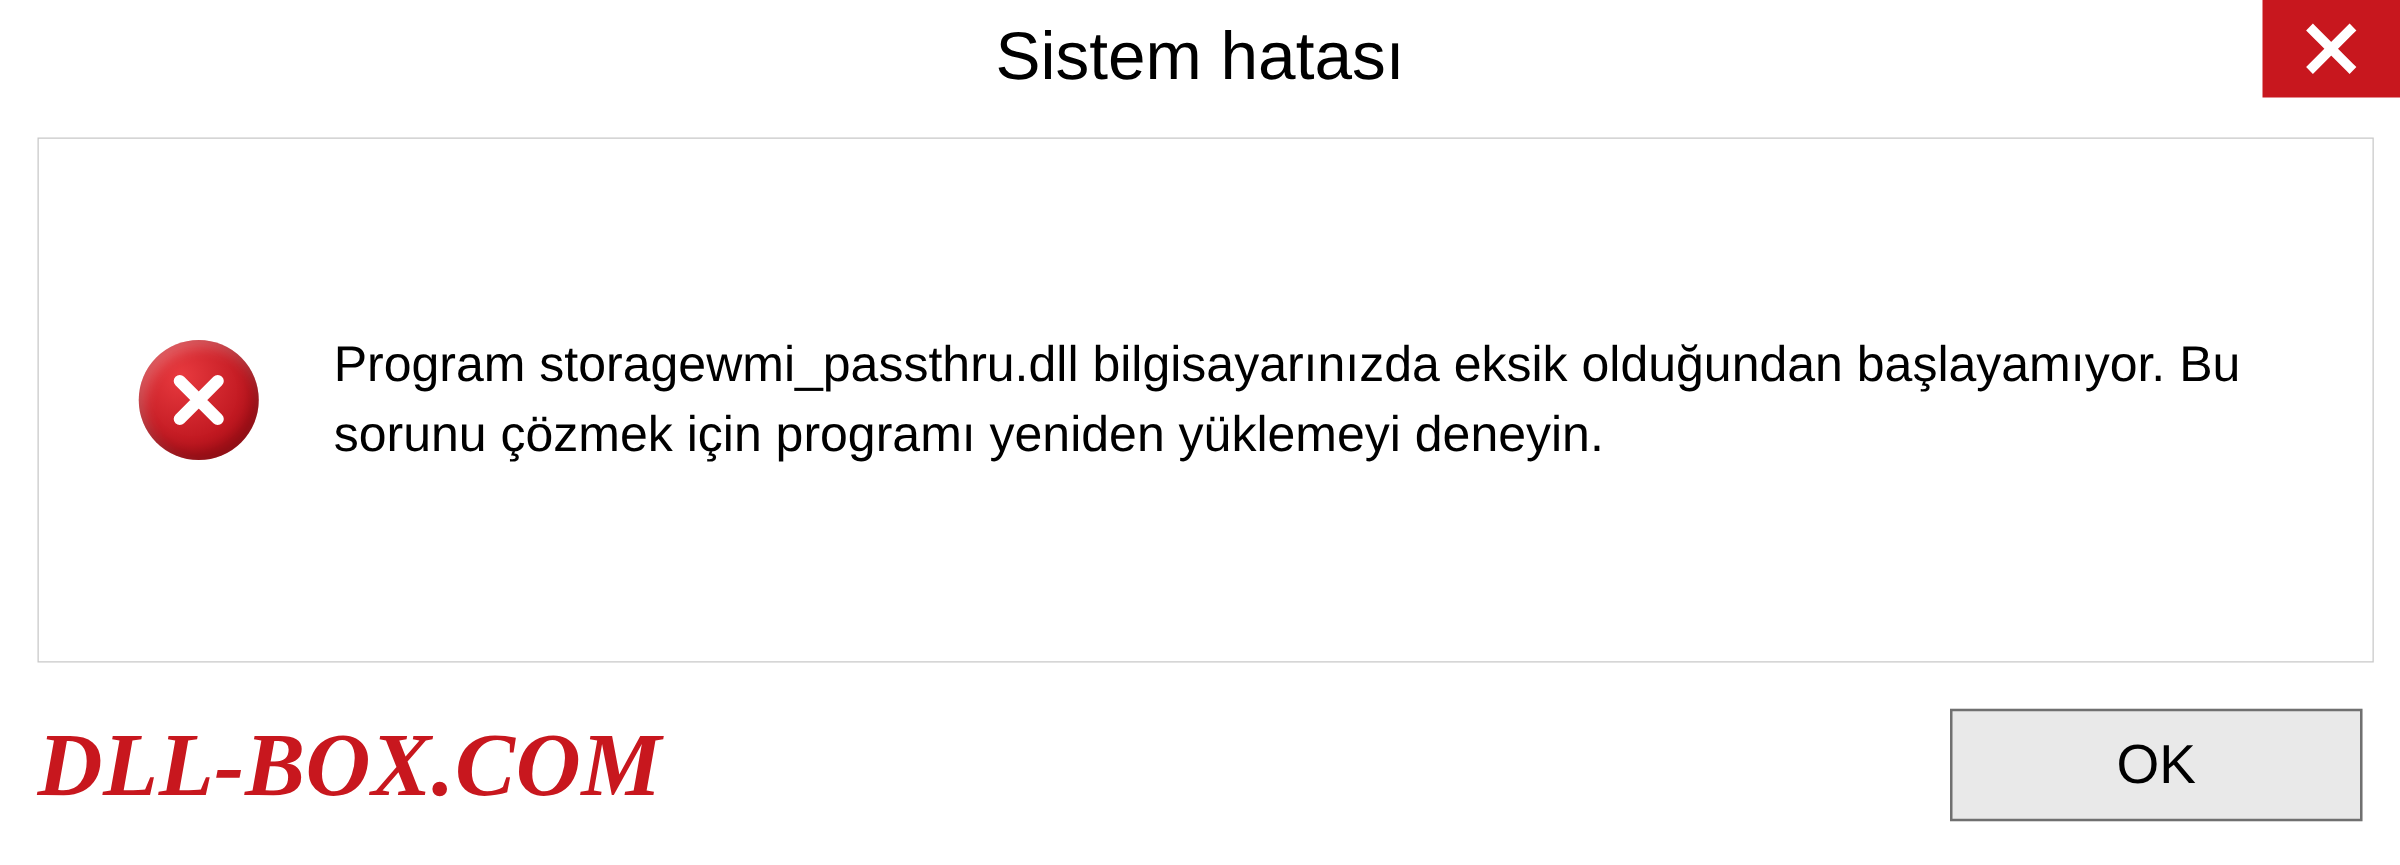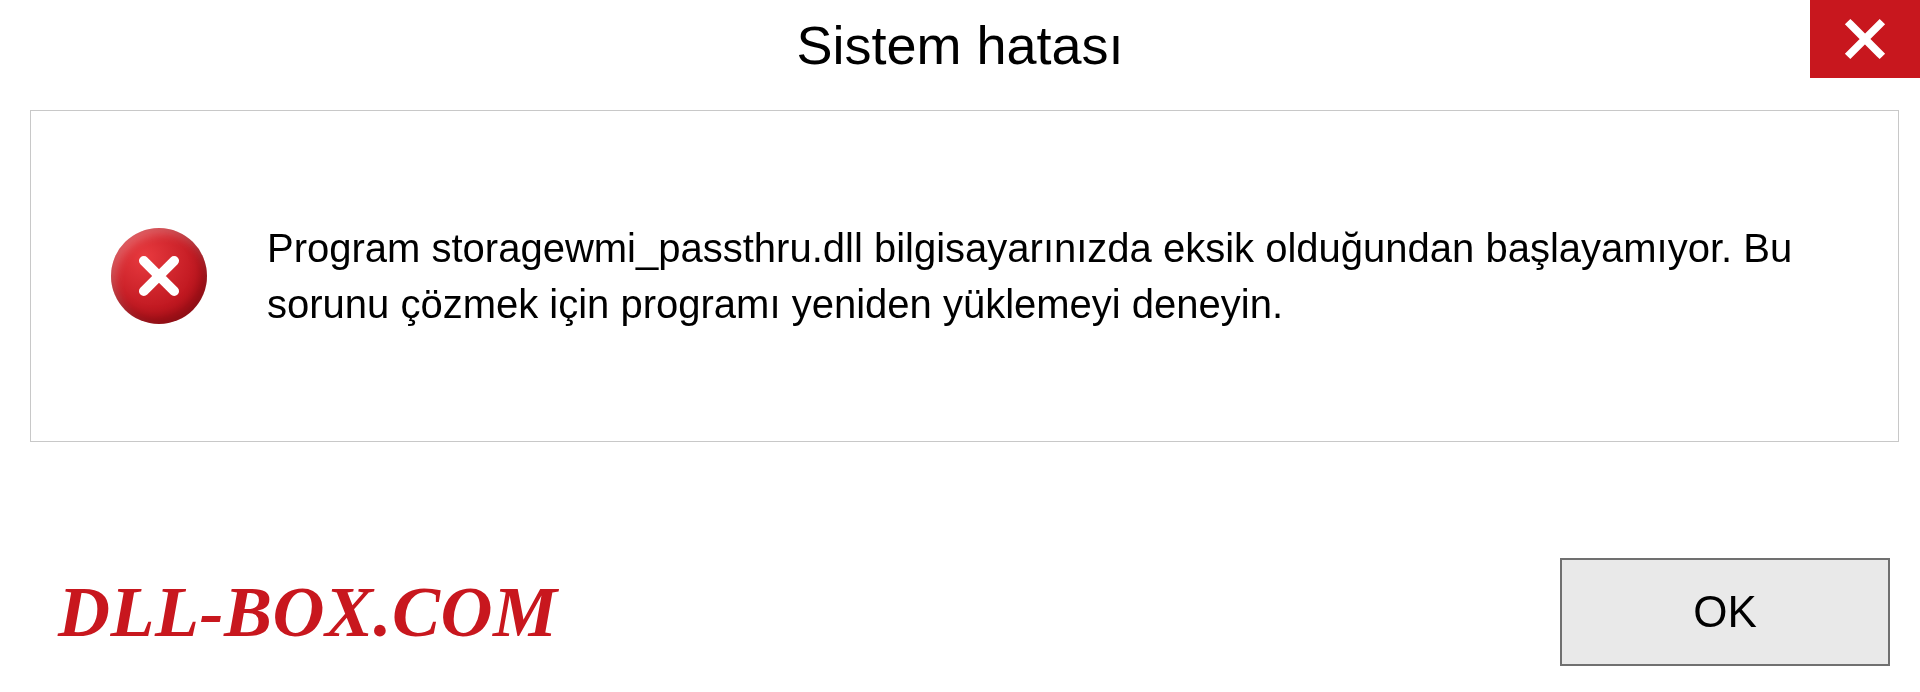--- a/index.html
+++ b/index.html
@@ -40,21 +40,21 @@
       cursor: pointer;
     }
     .close-button svg {
       width: 44px;
       height: 44px;
     }
     .message-panel {
       margin: 20px 21px 0 30px;
       border: 1px solid #c8c8c8;
       background: #ffffff;
-      height: 332px;
+      height: 420px;
       display: flex;
       align-items: center;
       padding: 0 70px 0 80px;
       gap: 60px;
     }
     .error-icon-wrap {
       flex-shrink: 0;
       width: 96px;
       height: 96px;
       position: relative;
@@ -89,25 +89,24 @@
       align-items: center;
       height: 100px;
     }
     .watermark {
       font-family: Georgia, "Times New Roman", serif;
       font-size: 72px;
       font-weight: 900;
       letter-spacing: 0.5px;
       color: #c8171e;
       font-style: italic;
-      margin-left: 28px;
     }
     .ok-button {
       width: 330px;
-      height: 108px;
+      height: 90px;
       border: 2px solid #707070;
       background: #e9e9e9;
       font-size: 44px;
       color: #000;
       display: flex;
       align-items: center;
       justify-content: center;
       cursor: pointer;
       font-family: "Segoe UI", Tahoma, Arial, sans-serif;
     }

